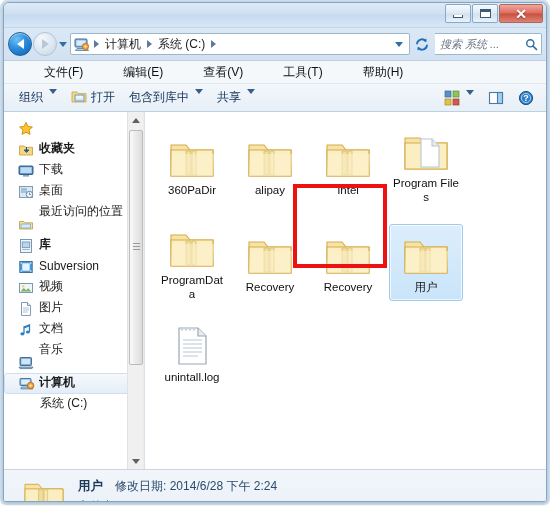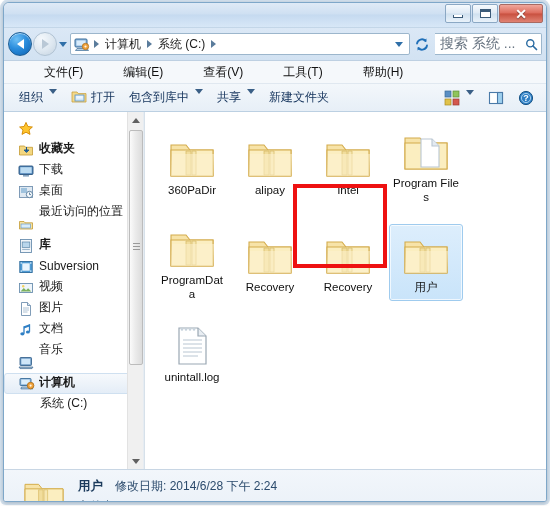--- a/index.html
+++ b/index.html
@@ -149,21 +149,21 @@
     border: 1px solid #9cb6cc;
     border-left: none;
     border-radius: 0 2px 2px 0;
     display: flex; align-items: center;
     padding: 0 3px 0 5px;
     margin-left: 2px;
     flex: 0 0 auto;
   }
   #searchtext {
     flex: 1 1 auto;
-    font-size: 14px; color: #6a7683;
+    font-style: italic; font-size: 11px; color: #6a7683;
     white-space: nowrap; overflow: hidden;
   }
 
   
   .drive-ico {
     width: 16px; height: 15px; flex: 0 0 auto;
     position: relative; margin-right: 1px;
   }
 
   
@@ -424,23 +424,20 @@
     <div class="tbitem">
       <span>包含到库中</span>
       <i class="tb-caret"></i>
     </div>
 
     <div class="tbitem">
       <span>共享</span>
       <i class="tb-caret"></i>
     </div>
 
-    <div class="tbitem">
-      <span>新建文件夹</span>
-    </div>
 
     <div class="tbspacer"></div>
 
     <div class="tbitem">
       <svg class="tbicon" viewBox="0 0 16 16">
         <rect x="1" y="1" width="6" height="6" fill="#5a8fc4" stroke="#3a6b99" stroke-width="0.7"></rect>
         <rect x="9" y="1" width="6" height="6" fill="#8fc45a" stroke="#5d8e36" stroke-width="0.7"></rect>
         <rect x="1" y="9" width="6" height="6" fill="#e0c24a" stroke="#a88c22" stroke-width="0.7"></rect>
         <rect x="9" y="9" width="6" height="6" fill="#d4584e" stroke="#9c3a32" stroke-width="0.7"></rect>
       </svg>

